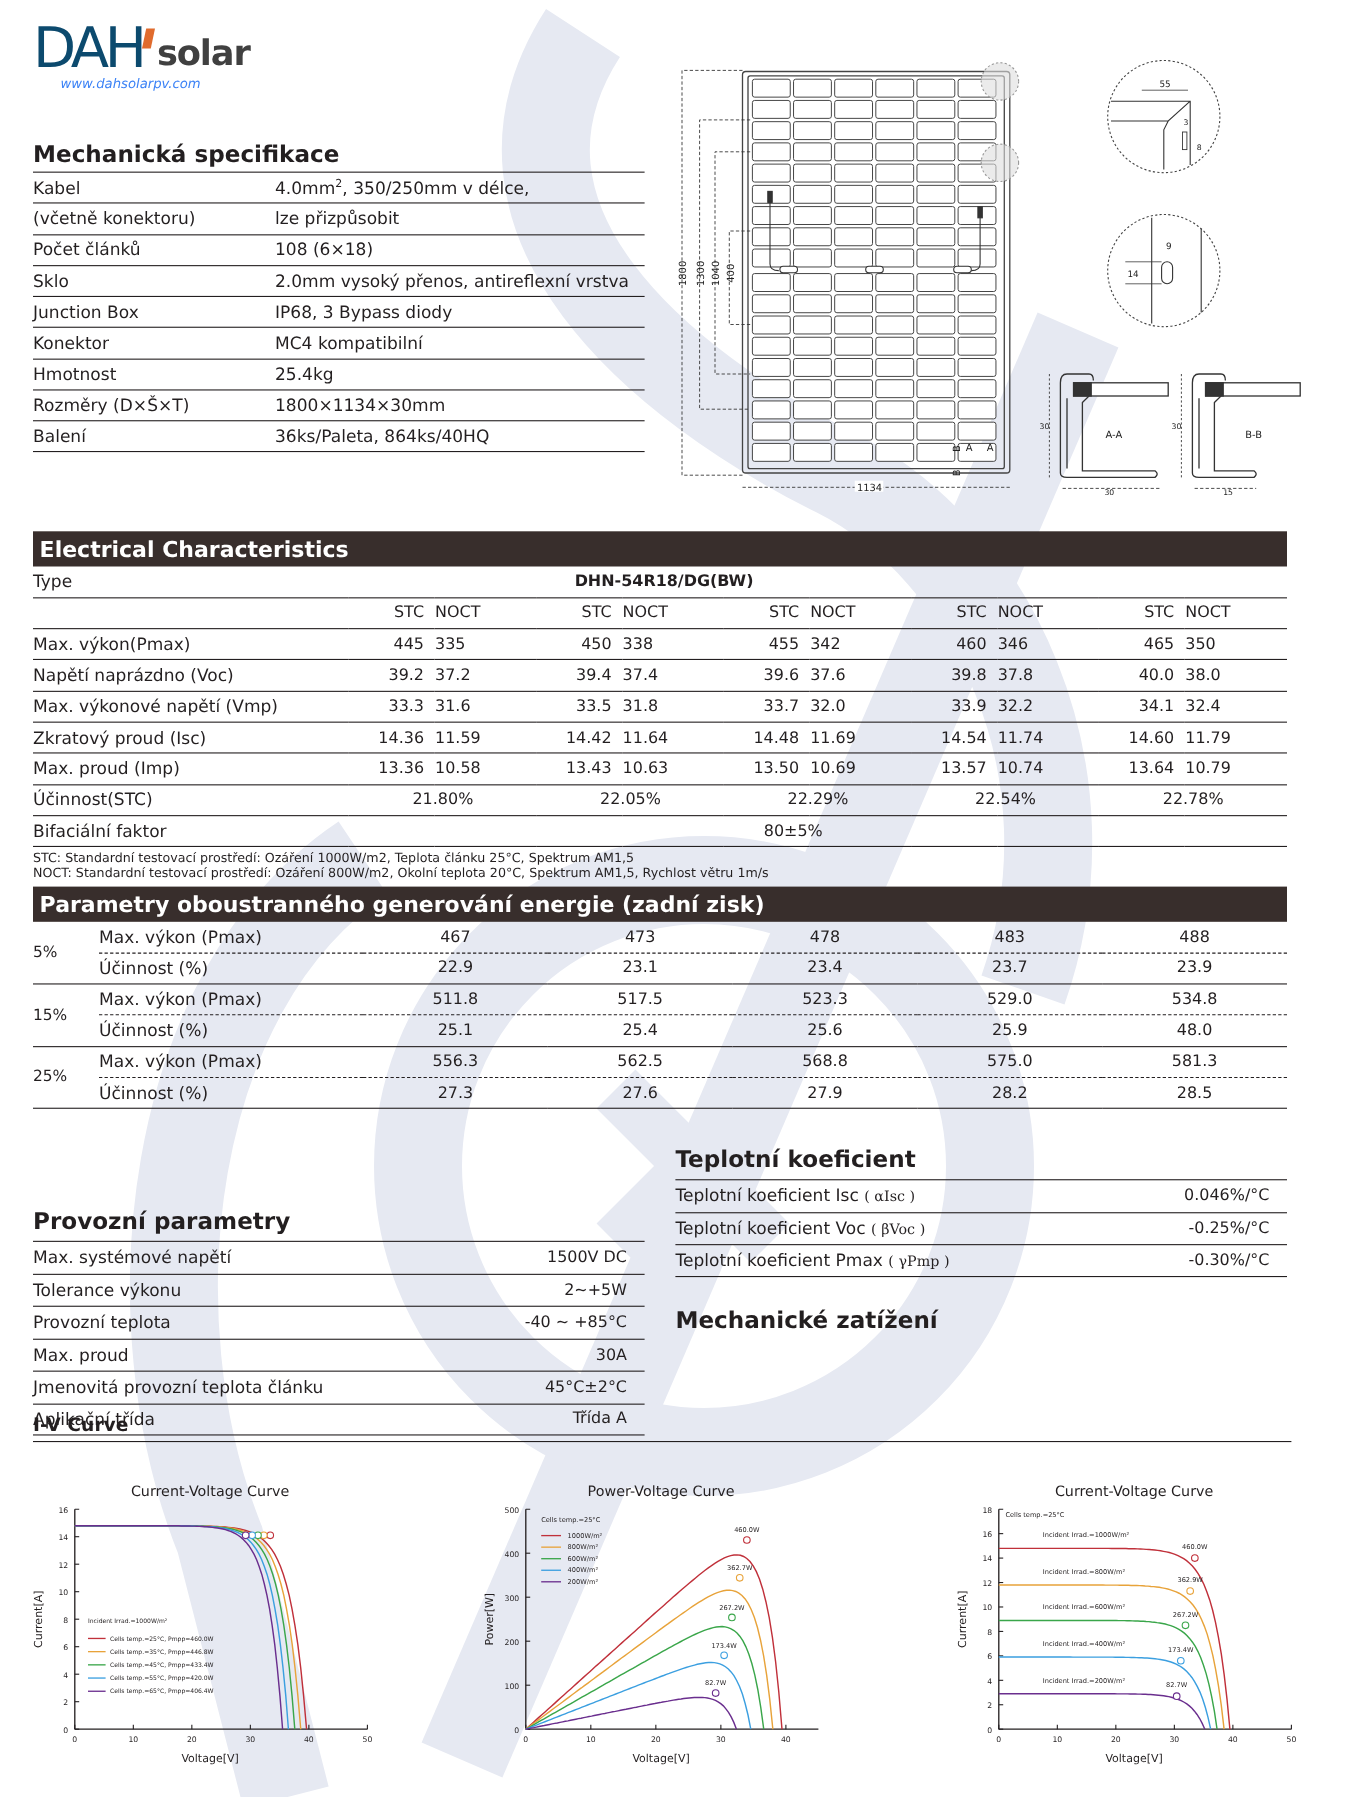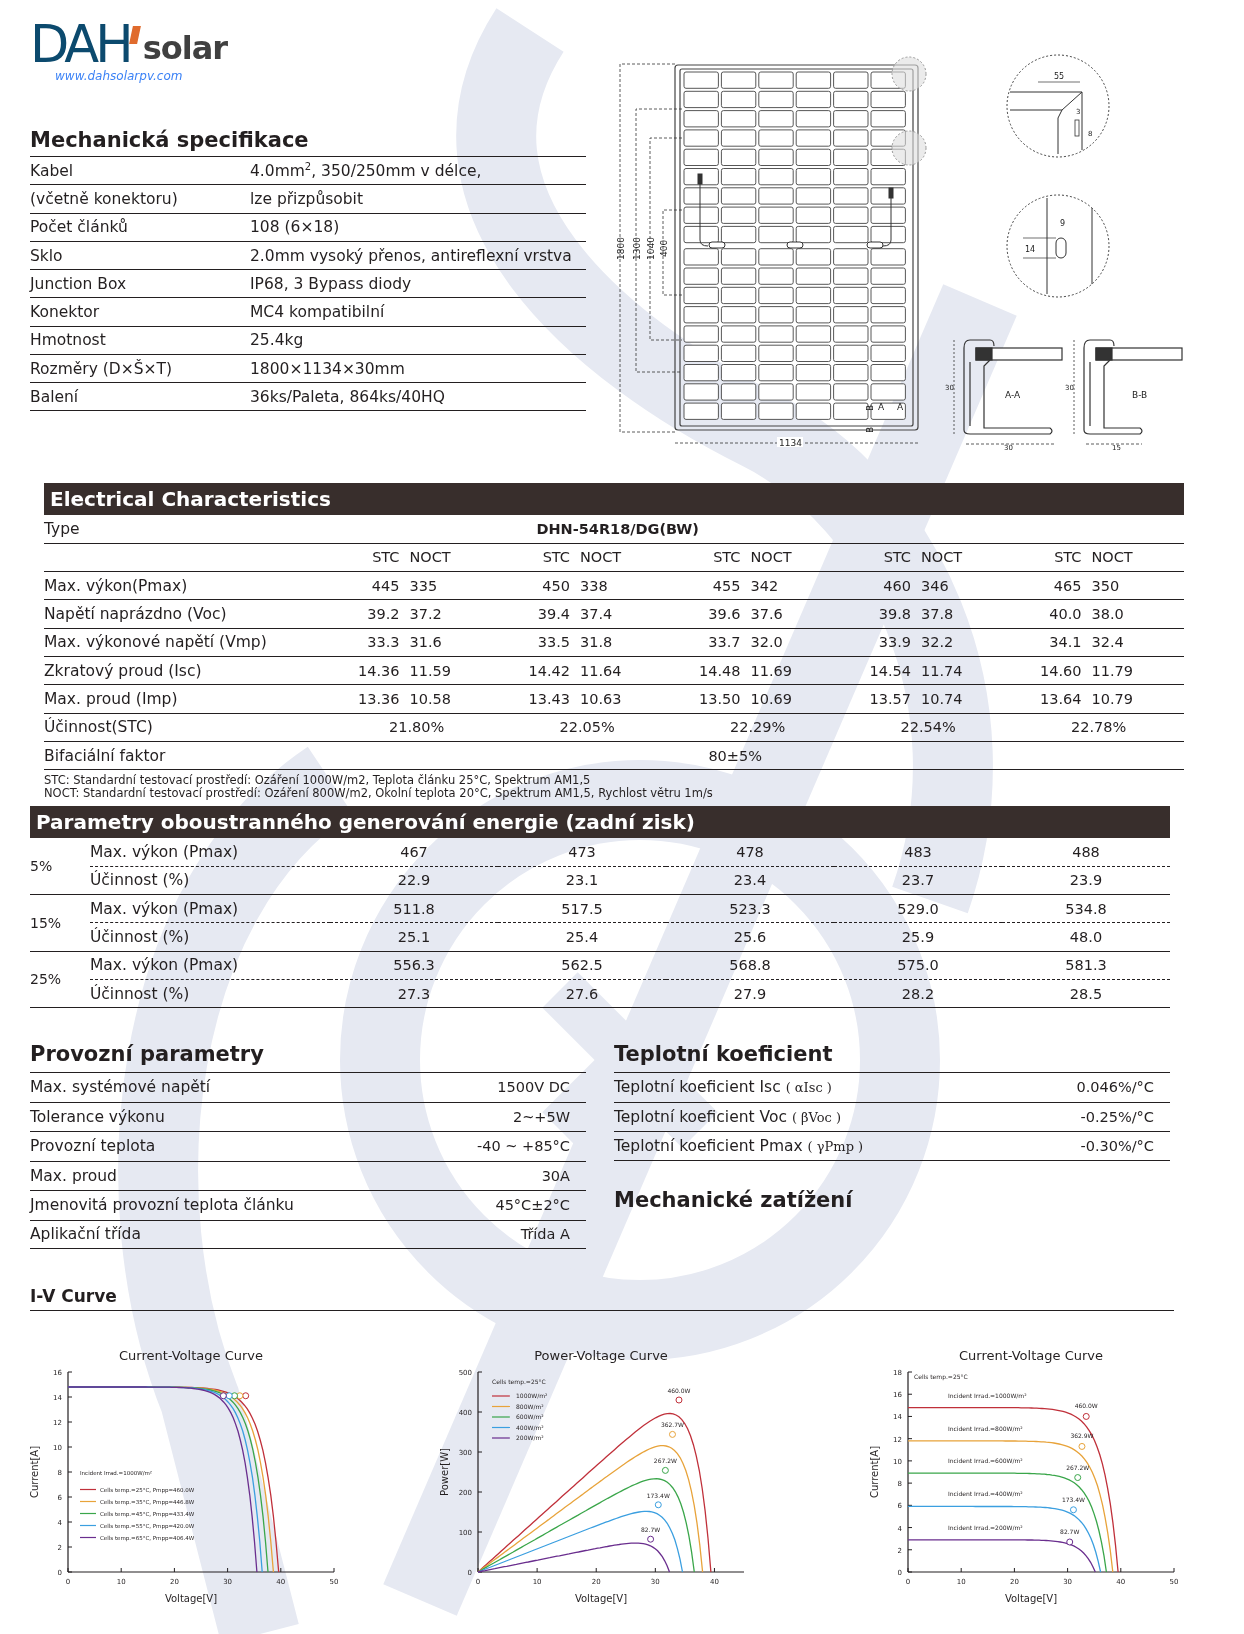--- a/index.html
+++ b/index.html
@@ -25,42 +25,42 @@
   .kv-row { display: flex; border-top: 1.5px solid #231f20; height: 28.3px; align-items: center; font-size: 15.5px; }
   .kv-row:last-child { border-bottom: 1.5px solid #231f20; }
   .kv-row .k { width: 220px; }
   .kv-row .v { flex: 1; }
   sup { font-size: 10px; vertical-align: 6px; }
 
   
   .drawing { position: absolute; left: 612px; top: 50px; width: 600px; height: 410px; }
 
   
-  .elec { position: absolute; left: 44px; top: 483px; width: 1140px; }
+  .elec { position: absolute; left: 30px; top: 483px; width: 1140px; }
   .etable { width: 100%; border-collapse: collapse; font-size: 15.5px; }
   .etable td { border-bottom: 1.5px solid #231f20; height: 28.3px; padding: 0; }
   .etable td.lab { width: 300px; }
   .etable td.stc { text-align: right; width: 80px; padding-right: 10px; font-size: 14.5px; }
   .etable td.noct { text-align: left; width: 96px; font-size: 14.5px; }
   .etable td.eff { text-align: center; font-size: 14.5px; }
   .etable tr.hdr td { font-size: 14.5px; }
   .notes { font-size: 11.5px; line-height: 13px; margin-top: 4px; }
 
   
   .bif { position: absolute; left: 30px; top: 806px; width: 1140px; }
   .btable { width: 100%; border-collapse: collapse; font-size: 15.5px; }
   .btable td { height: 28.3px; padding: 0; }
   .btable td.pct { width: 60px; vertical-align: middle; font-size: 14px; }
   .btable td.lab { width: 240px; }
   .btable td.val { text-align: center; font-size: 14.5px; }
   .btable tr.top td.lab, .btable tr.top td.val { border-bottom: 1.5px dashed #231f20; }
   .btable tr.bot td { border-bottom: 1.5px solid #231f20; }
 
   
-  .oper { position: absolute; left: 30px; top: 1042px; width: 556px; }
+  .oper { position: absolute; left: 30px; top: 1098px; width: 556px; }
   .oper h2 { margin-bottom: 6px; }
   .rrow { display: flex; justify-content: space-between; border-top: 1.5px solid #231f20; height: 29.5px; align-items: center; font-size: 15.5px; padding-right: 16px; }
   .rrow:last-child { border-bottom: 1.5px solid #231f20; }
   .rrow .v { font-size: 14.5px; }
 
   .temp { position: absolute; left: 614px; top: 1042px; width: 556px; }
   .temp h2 { margin-bottom: 6px; }
   .mload { position: absolute; left: 614px; top: 1188px; width: 556px; }
   .mload h2 { margin-bottom: 6px; }
   .greek { font-family: "DejaVu Serif", serif; font-size: 13px; }

